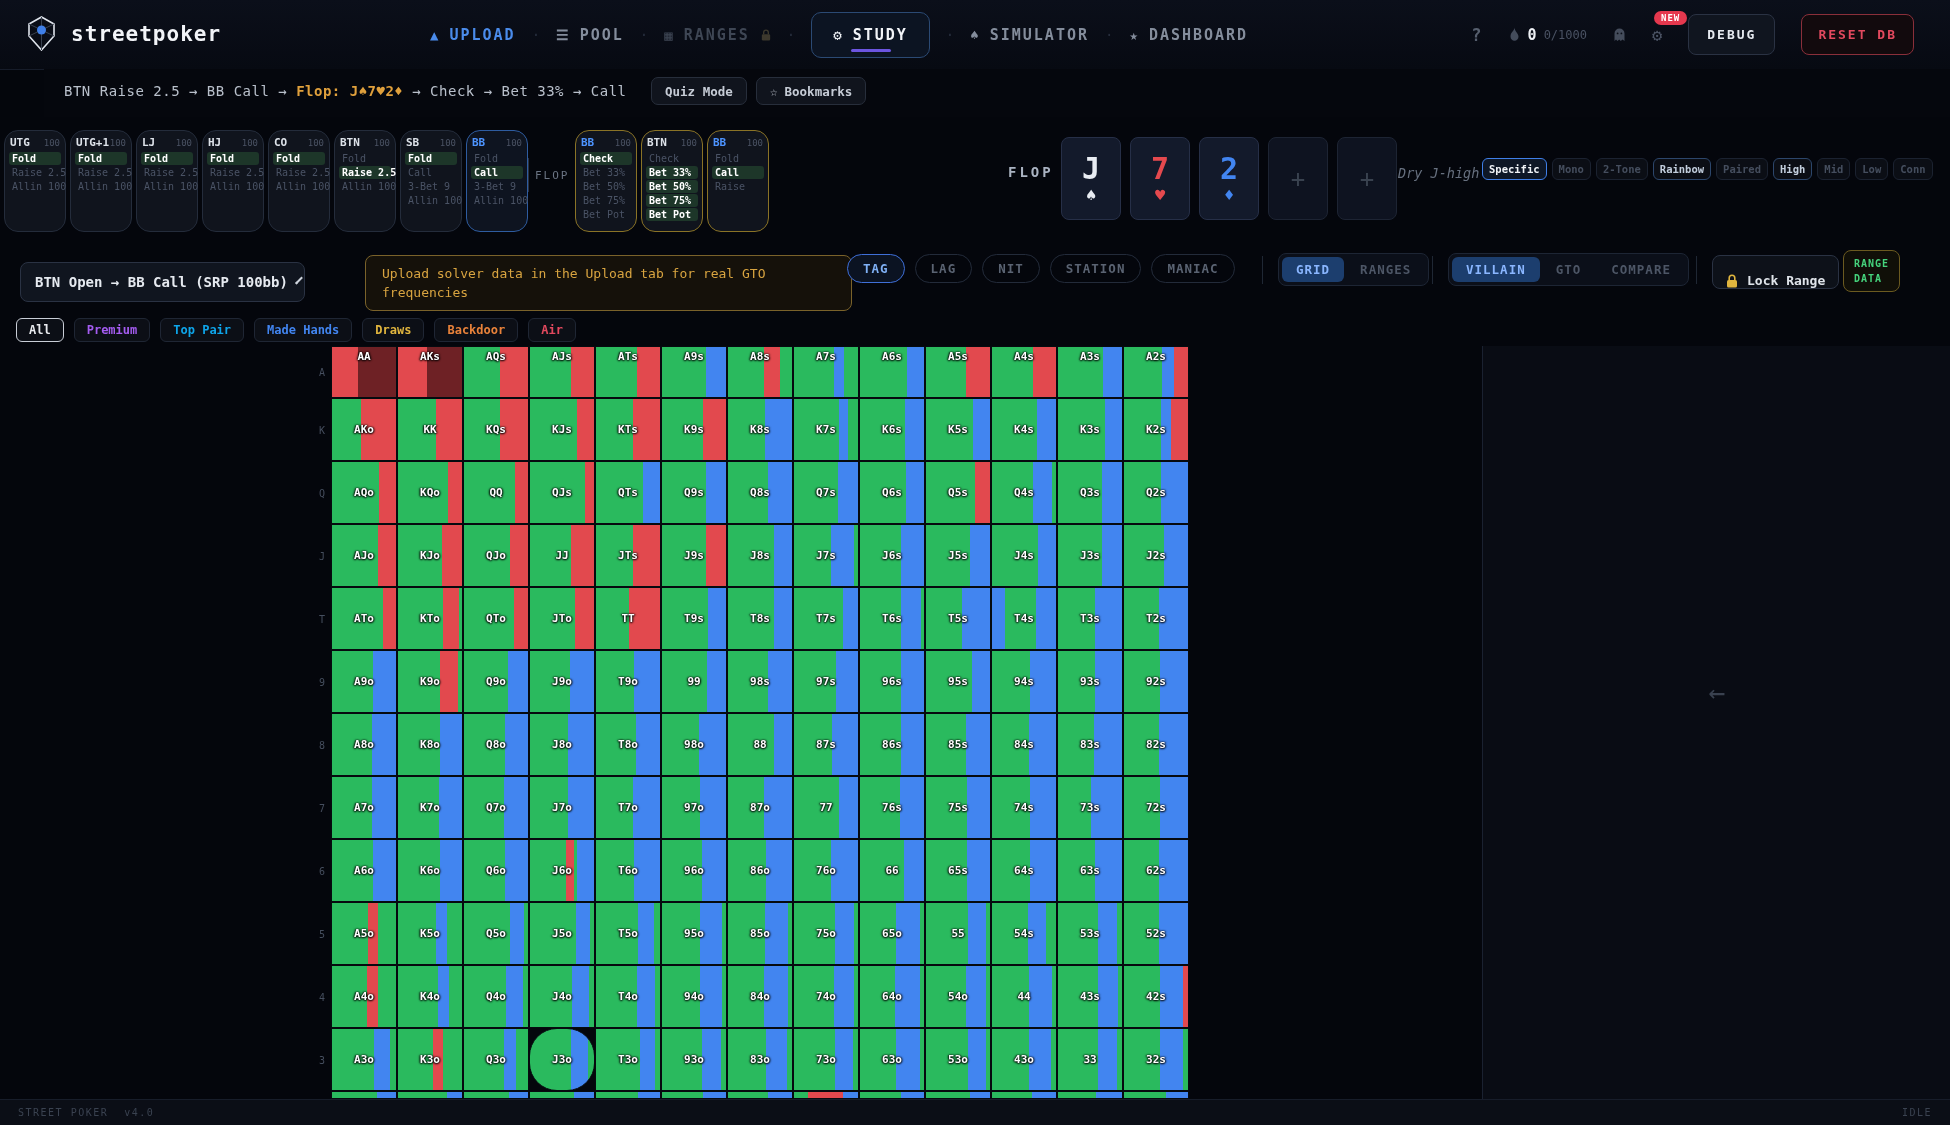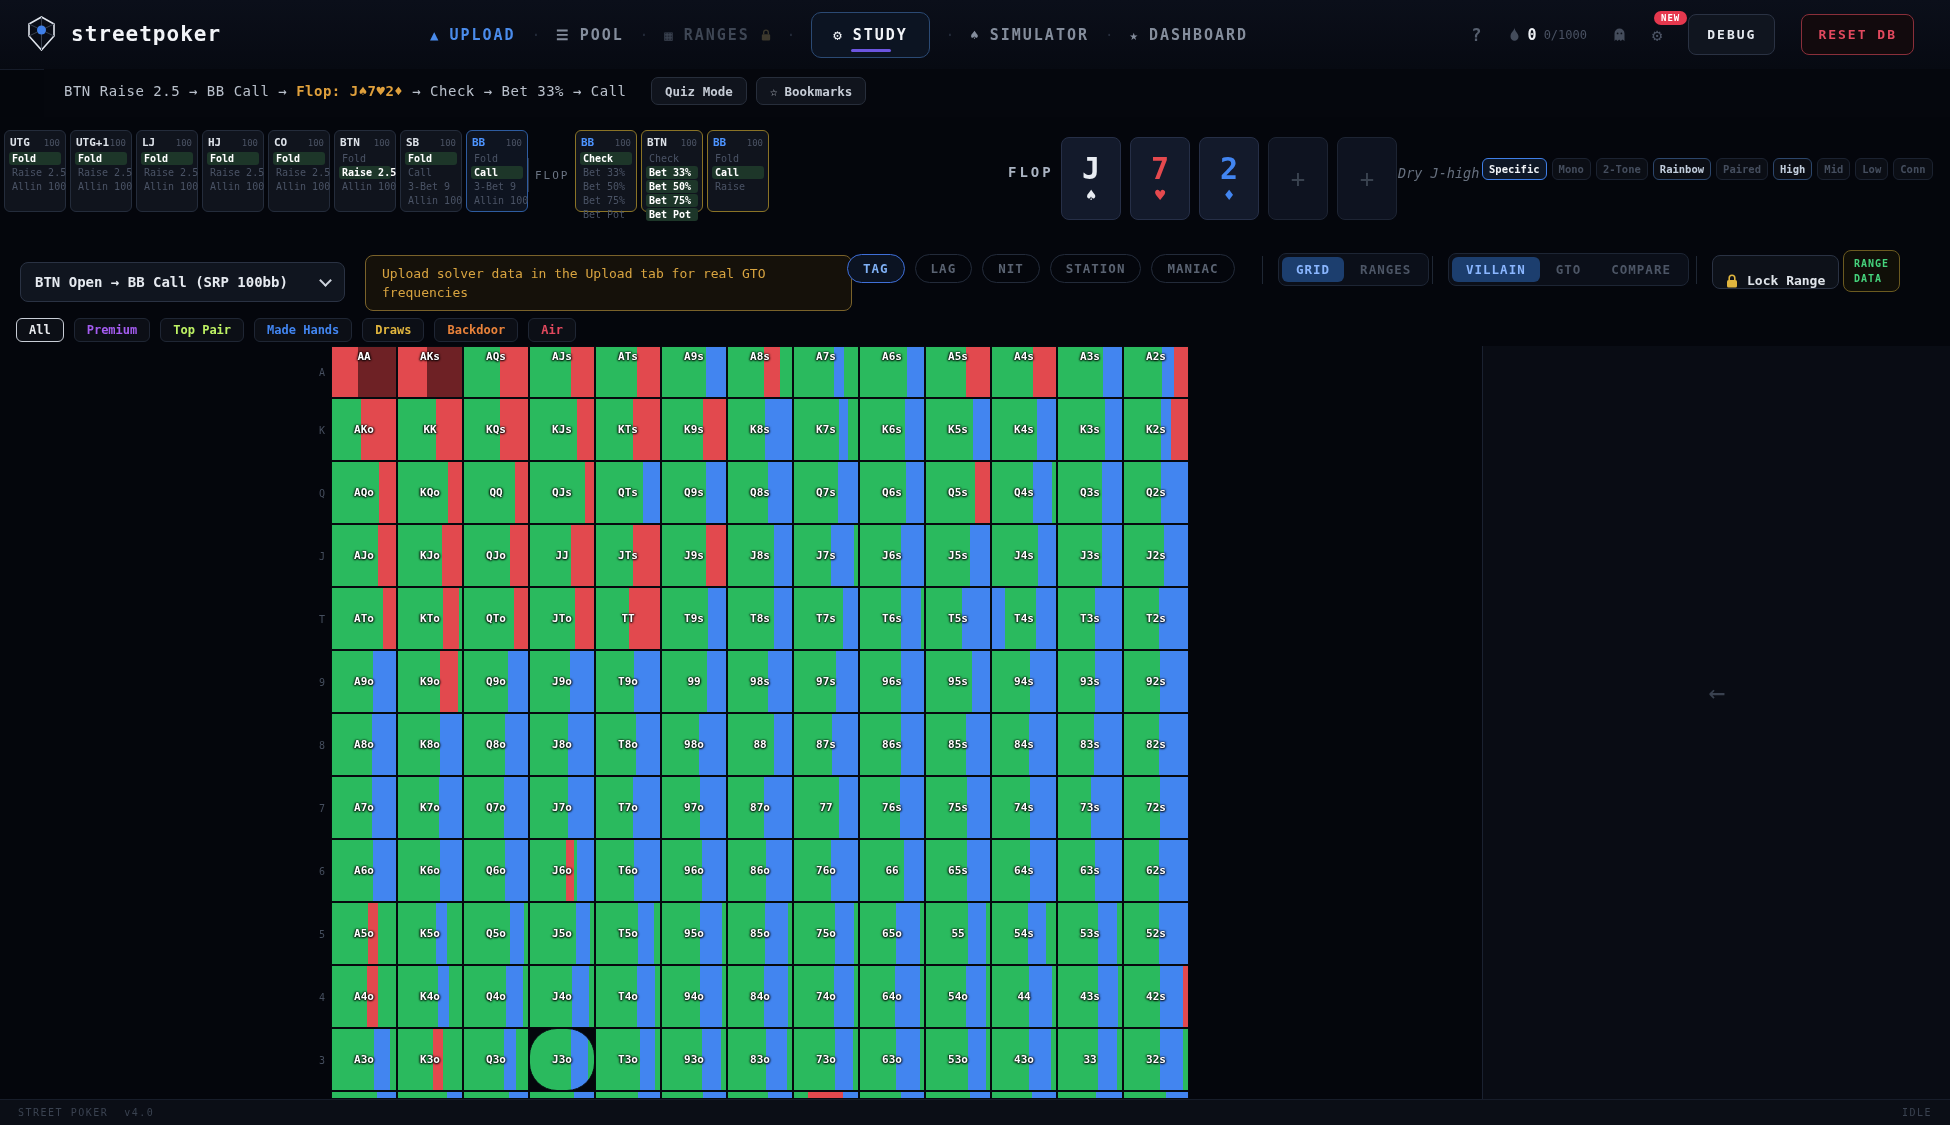--- a/index.html
+++ b/index.html
@@ -45,21 +45,21 @@
   
   .crumb-row{position:absolute;left:0;top:69px;width:1950px;height:48px;background:#05070d;margin-left:44px;}
   .crumb-text{position:absolute;left:20px;top:14px;font-size:14px;color:#b9c0cb;letter-spacing:.5px;white-space:nowrap;}
   .crumb-flop{color:#e0a03c;font-weight:bold;}
   .crumb-btn{position:absolute;top:8px;height:28px;background:#10141d;border:1px solid #272e3b;
     border-radius:7px;color:#c6ccd6;font-size:12.5px;font-weight:bold;display:flex;align-items:center;
     gap:7px;padding:0 13px;cursor:pointer;font-family:inherit;}
   .fav-star{position:absolute;right:18px;top:10px;font-size:18px;color:#9aa3b2;cursor:pointer;}
   
   .panels-row{position:absolute;left:4px;top:130px;display:flex;gap:4px;}
-  .pos-panel{width:62px;height:82px;background:#10141d;border:1px solid #242c3b;border-radius:6px;
+  .pos-panel{width:62px;height:102px;background:#10141d;border:1px solid #242c3b;border-radius:14px;
     padding:4px;box-sizing:border-box;}
   .pos-panel.hero{border-color:#2e5ca0;background:#0e1420;}
   .pos-panel.gold{border-color:#8a7326;}
   .pp-head{display:flex;justify-content:space-between;align-items:baseline;margin:1px 1px 3px 1px;}
   .pp-name{font-size:11px;font-weight:bold;color:#dde2e9;}
   .pp-name.blue{color:#4d94ff;}
   .pp-stack{font-size:9px;color:#4a5263;}
   .pp-act{font-size:10px;color:#4a5365;padding:1px 3px;margin-top:1px;border-radius:3px;white-space:nowrap;}
   .pp-act.sel{background:#1d3629;color:#fff;font-weight:bold;}
   .flop-divider{position:absolute;left:528px;top:158px;display:flex;align-items:center;gap:6px;}
@@ -76,21 +76,21 @@
   .card.placeholder{background:#0e1320;border-color:#1d2433;}
   .card-plus{font-size:24px;color:#39424f;}
   .texture-summary{position:absolute;left:1398px;top:165px;font-size:13.5px;font-style:italic;color:#67707f;}
   .texture-buttons{position:absolute;left:1482px;top:158px;display:flex;gap:5px;}
   .tex-btn{font-family:inherit;font-size:10.5px;font-weight:bold;padding:4px 6px;border-radius:6px;
     background:#0b0e15;cursor:pointer;white-space:nowrap;}
   .tex-btn.active{border:1px solid #3f7fe8;color:#f0f3f7;background:#0e1726;}
   .tex-btn.on{border:1px solid #2c466b;color:#c2cedd;}
   .tex-btn.dim{border:1px solid #1b2230;color:#454e5e;}
   
-  .scenario-select{position:absolute;left:20px;top:262px;width:325px;height:40px;background:#10151f;
+  .scenario-select{position:absolute;left:20px;top:262px;width:285px;height:40px;background:#10151f;
     border:1px solid #2a3243;border-radius:8px;display:flex;align-items:center;gap:10px;
     padding:0 14px;box-sizing:border-box;cursor:pointer;}
   .scenario-text{font-size:14px;font-weight:bold;color:#e6eaf0;white-space:nowrap;}
   .chev{width:7px;height:7px;border-right:2px solid #cdd3dc;border-bottom:2px solid #cdd3dc;
     transform:rotate(45deg);margin-left:auto;margin-top:-4px;}
   .warning-box{position:absolute;left:365px;top:255px;width:487px;height:56px;box-sizing:border-box;
     background:#15110a;border:1px solid #7a622a;border-radius:8px;padding:9px 16px;
     font-size:13px;line-height:1.45;color:#d8a440;}
   .profile-pills{position:absolute;left:847px;top:254px;display:flex;gap:10px;}
   .pill{font-family:inherit;font-size:12.5px;font-weight:bold;letter-spacing:1px;padding:6px 15px;
@@ -410,21 +410,21 @@
   <span class="lock-btn-label">Lock Range</span>
 </button>
 <div class="range-data">
   <div>RANGE</div>
   <div>DATA</div>
 </div>
 
 <div class="filter-row" id="filter-row">
     <button class="filter-btn active" style="color: rgb(232, 234, 238);">All</button>
     <button class="filter-btn" style="color: rgb(164, 92, 240);">Premium</button>
-    <button class="filter-btn" style="color: #bef264;">Top Pair</button>
+    <button class="filter-btn" style="color: #0ea5e9;">Top Pair</button>
     <button class="filter-btn" style="color: rgb(66, 133, 240);">Made Hands</button>
     <button class="filter-btn" style="color: rgb(224, 181, 62);">Draws</button>
     <button class="filter-btn" style="color: rgb(232, 130, 58);">Backdoor</button>
     <button class="filter-btn" style="color: rgb(226, 73, 94);">Air</button>
   </div>
 
 <div class="grid-wrap" id="hand-grid">
     <div class="g-row first">
       <span class="g-rowlabel">A</span>
       <div class="g-cell" style="background: linear-gradient(90deg, rgb(226, 73, 78) 0%, rgb(226, 73, 78) 40%, rgb(110, 33, 37) 40%, rgb(110, 33, 37) 100%);">

